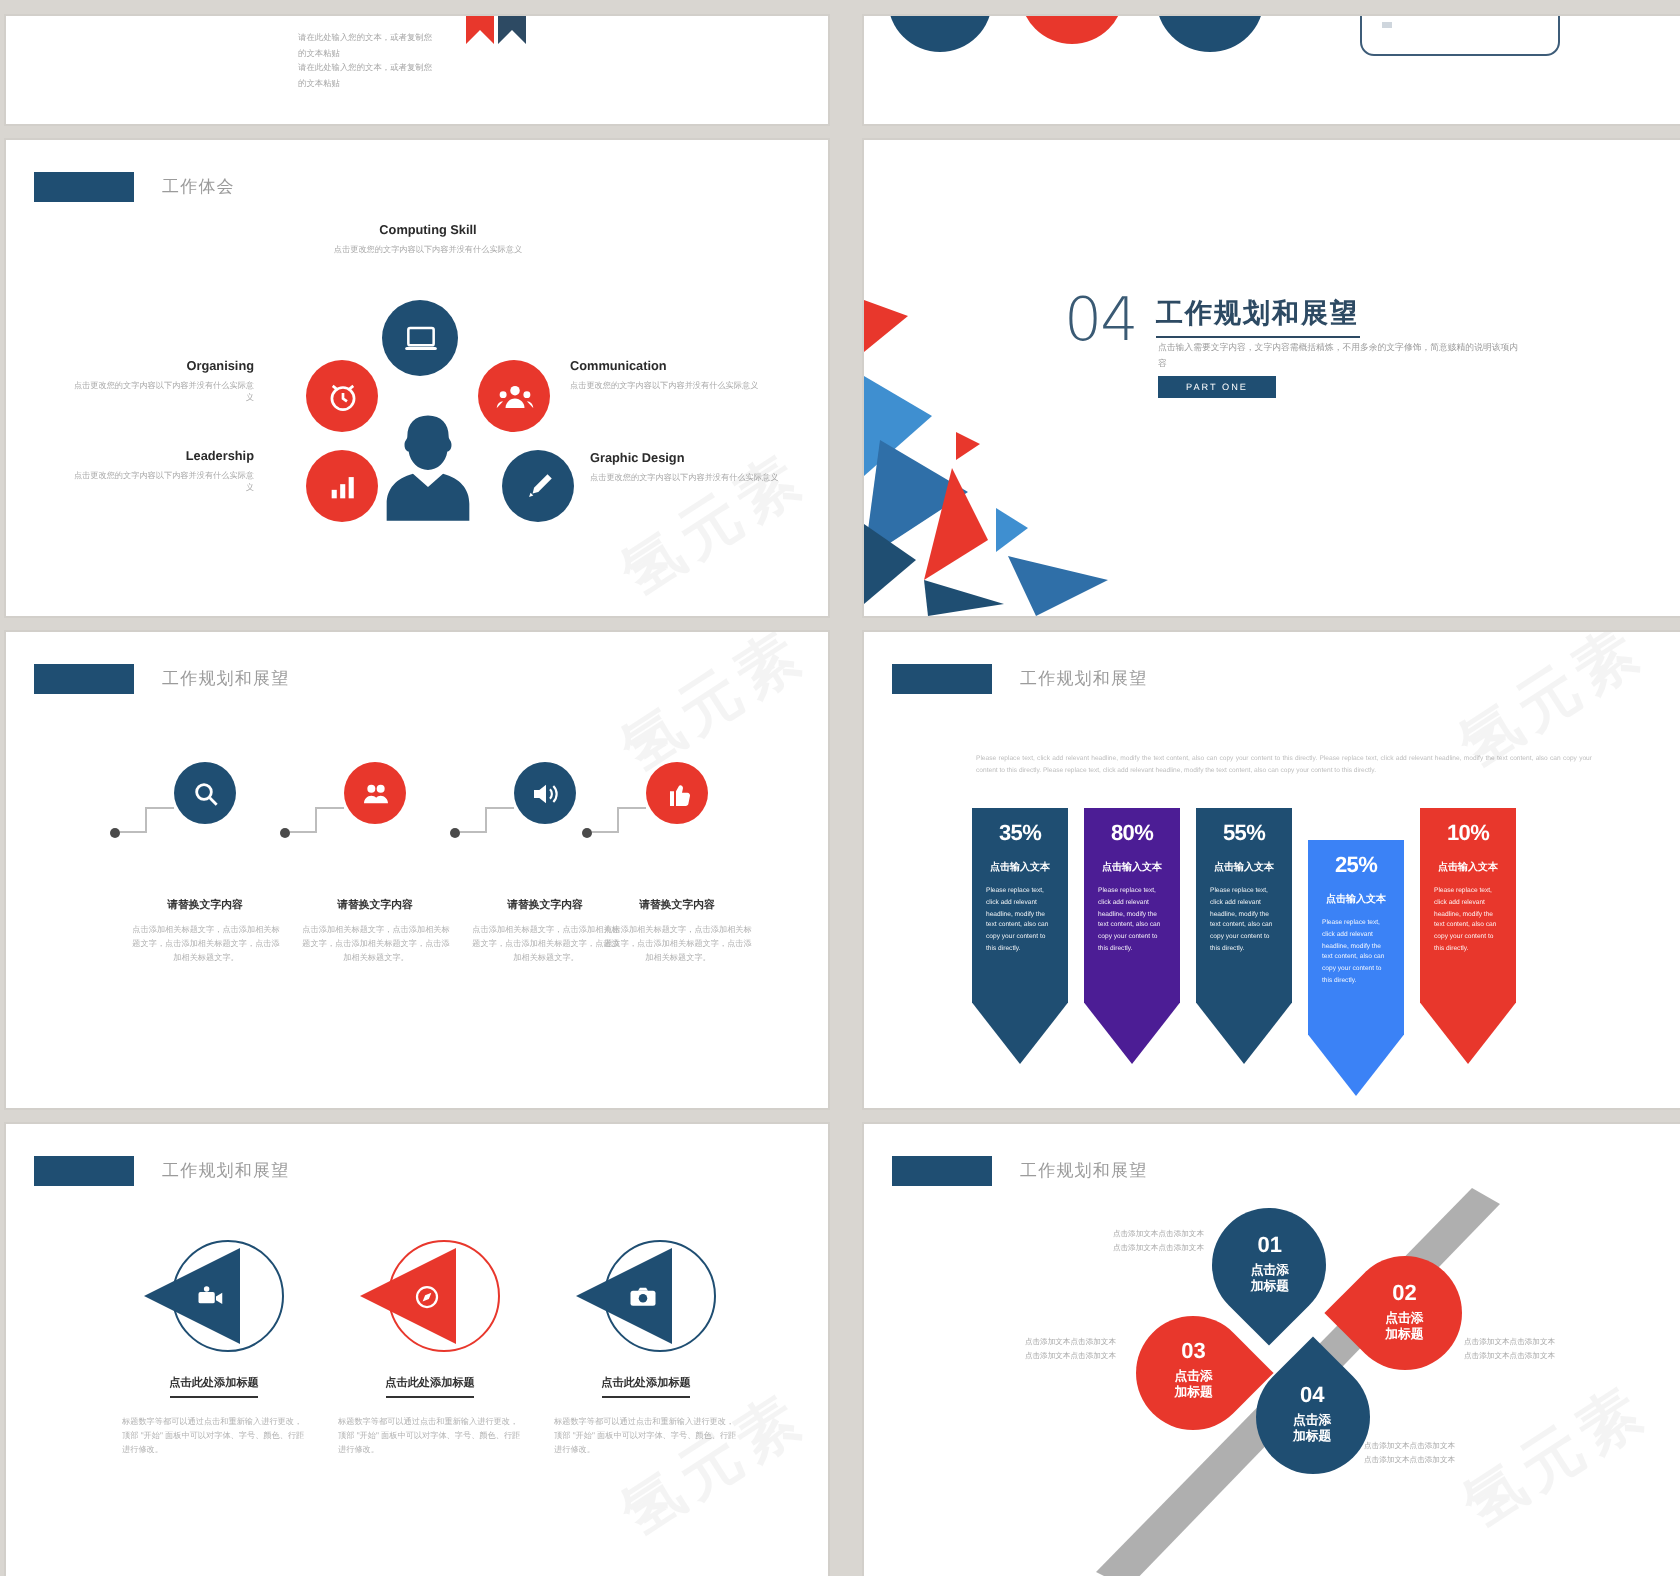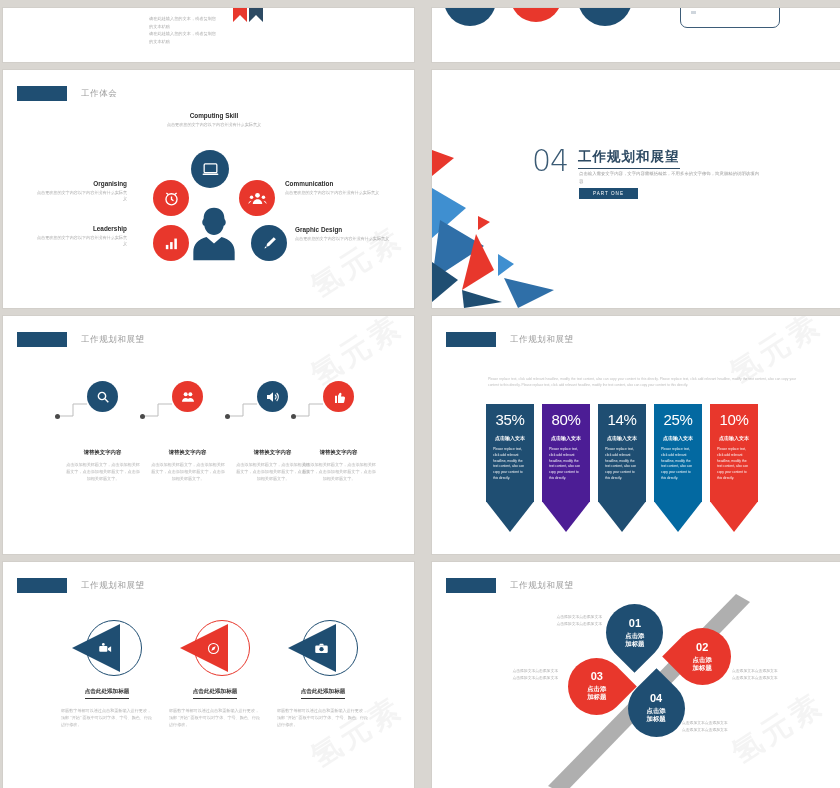--- a/index.html
+++ b/index.html
@@ -102,21 +102,21 @@
   .pen-intro {
     position: absolute; left: 56px; top: 60px; width: 308px;
     font-size: 3.3px; color: #bdbdbd; line-height: 1.9; text-align: justify;
   }
   .pennants { position: absolute; left: 54px; top: 88px; display: flex; gap: 8px; }
   .pennant {
     width: 48px; padding-top: 7px;
     clip-path: polygon(0 0, 100% 0, 100% 76%, 50% 100%, 0 76%);
     height: 128px; text-align: center; color: #fff;
   }
-  .pennant .pct { font-size: 15px; font-weight: normal; letter-spacing: -.3px; }
+  .pennant .pct { font-size: 11px; font-weight: bold; letter-spacing: -.3px; }
   .pennant .sub { font-size: 5px; font-weight: bold; margin-top: 7px; }
   .pennant .bod { font-size: 3.3px; line-height: 1.75; margin: 6px auto 0; width: 34px; text-align: left; opacity: .93; }
 
   
   .tc { position: absolute; width: 120px; text-align: center; }
   .tc .art { position: relative; width: 70px; height: 56px; margin: 0 auto; }
   .tc .ring { position: absolute; left: 14px; top: 0; width: 56px; height: 56px; border-radius: 50%; border: 1.1px solid; }
   .tc .tri  { position: absolute; left: 0; top: 4px; width: 0; height: 0;
               border-top: 24px solid transparent; border-bottom: 24px solid transparent; }
   .tc .gl { position: absolute; left: 24px; top: 19px; width: 18px; height: 18px;
@@ -341,25 +341,25 @@
         <div class="pct">35%</div>
         <div class="sub">点击输入文本</div>
         <div class="bod">Please replace text, click add relevant headline, modify the text content, also can copy your content to this directly.</div>
       </div>
       <div class="pennant" style="background:#4c1d95;">
         <div class="pct">80%</div>
         <div class="sub">点击输入文本</div>
         <div class="bod">Please replace text, click add relevant headline, modify the text content, also can copy your content to this directly.</div>
       </div>
       <div class="pennant" style="background:#1f4e72;">
-        <div class="pct">14%</div>
+        <div class="pct">55%</div>
         <div class="sub">点击输入文本</div>
         <div class="bod">Please replace text, click add relevant headline, modify the text content, also can copy your content to this directly.</div>
       </div>
-      <div class="pennant" style="background:#0369a1;">
+      <div class="pennant" style="background:#3b82f6;margin-top:16px;">
         <div class="pct">25%</div>
         <div class="sub">点击输入文本</div>
         <div class="bod">Please replace text, click add relevant headline, modify the text content, also can copy your content to this directly.</div>
       </div>
       <div class="pennant" style="background:#e8372c;">
         <div class="pct">10%</div>
         <div class="sub">点击输入文本</div>
         <div class="bod">Please replace text, click add relevant headline, modify the text content, also can copy your content to this directly.</div>
       </div>
     </div>

